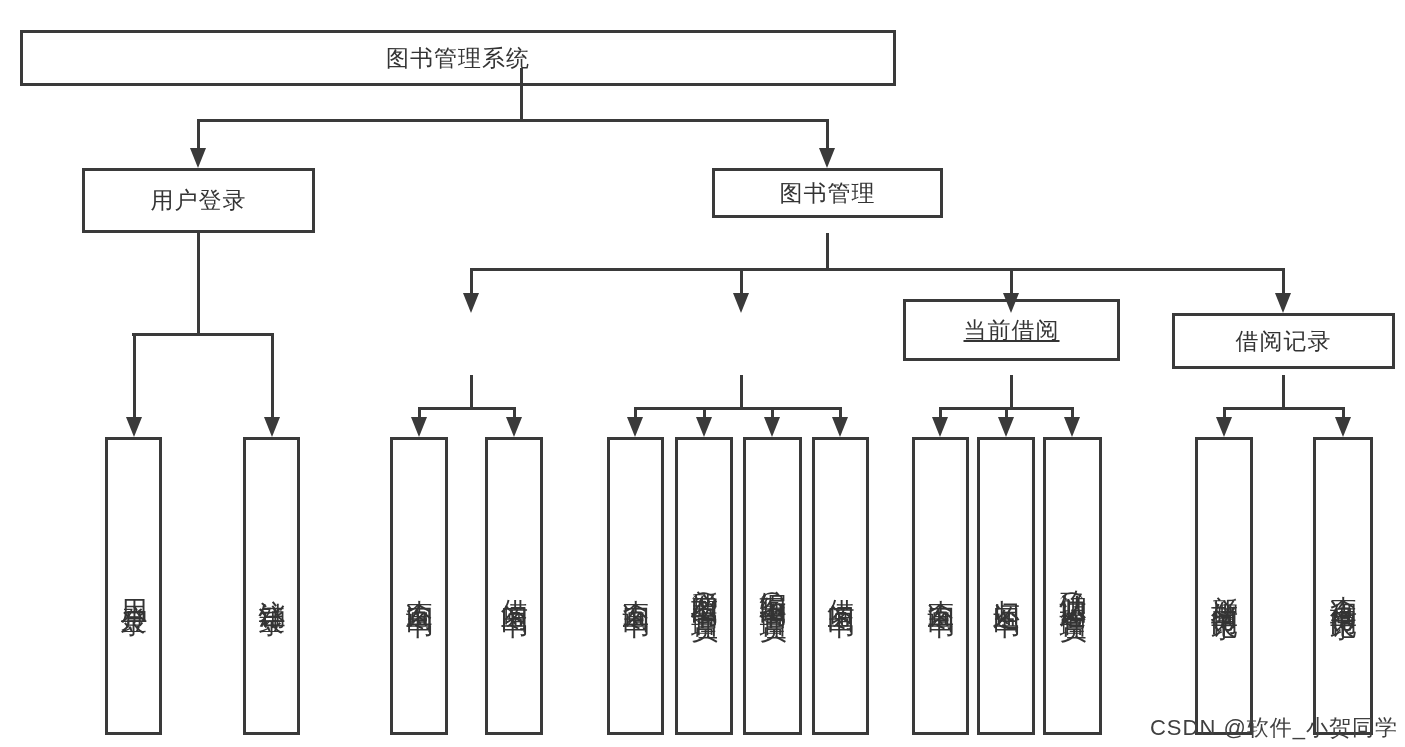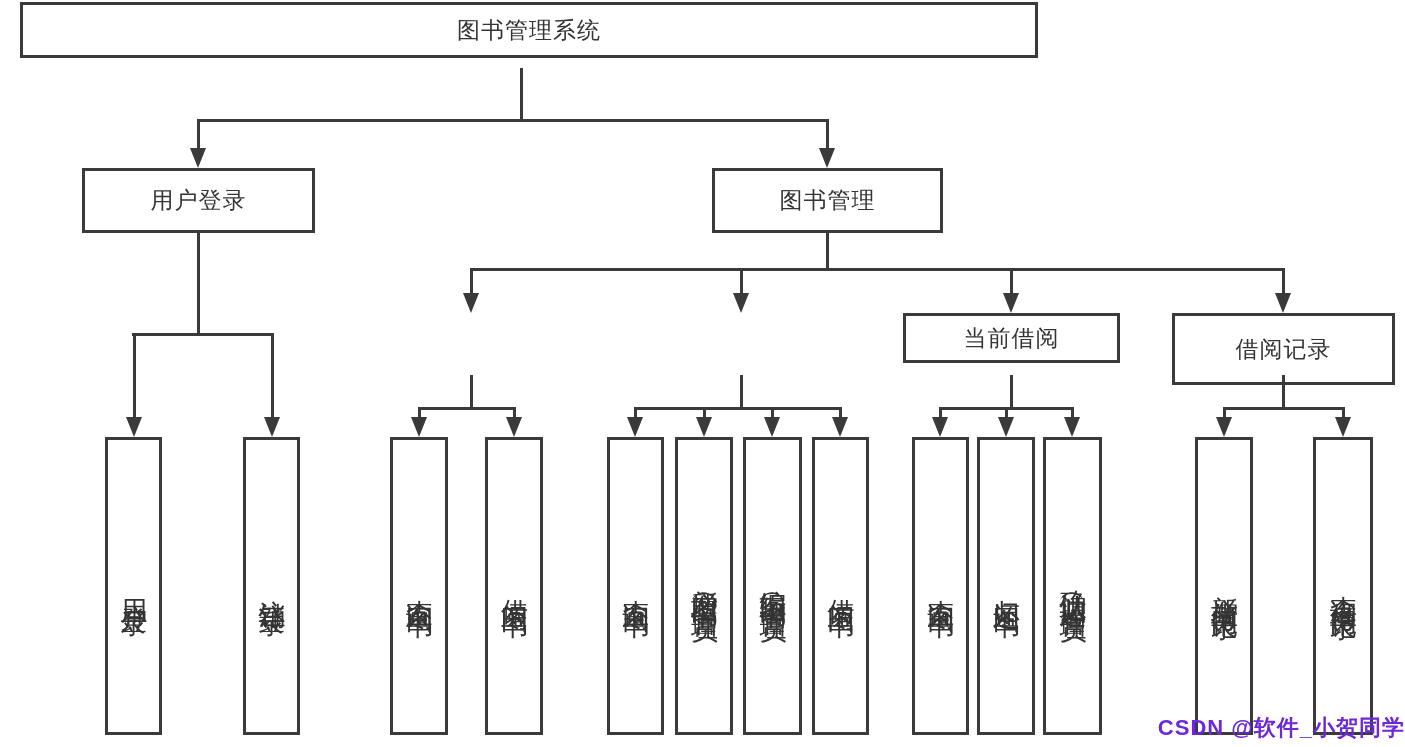--- a/index.html
+++ b/index.html
@@ -25,46 +25,46 @@
   .vline,.hline{position:absolute;background:#3a3a3a;}
   .vline{width:3px;}
   .hline{height:3px;}
   .ahead{
     position:absolute;width:0;height:0;
     border-left:8px solid transparent;border-right:8px solid transparent;
     border-top:20px solid #3a3a3a;
   }
 
   
-  .n-root{left:20px;top:2px;width:1018px;height:56px;}
+  .n-root{left:20px;top:30px;width:876px;height:56px;}
   .n-userlogin{left:82px;top:168px;width:233px;height:65px;}
-  .n-bookmgmt{left:712px;top:168px;width:231px;height:65px;font-family:Liberation Serif, serif;}
+  .n-bookmgmt{left:712px;top:168px;width:231px;height:50px;font-family:Liberation Serif, serif;}
   .n-g0{left:363px;top:313px;width:217px;height:62px;}
   .n-g1{left:633px;top:313px;width:217px;height:62px;}
-  .n-g2{left:903px;top:313px;width:217px;height:50px;}
-  .n-g3{left:1172px;top:313px;width:223px;height:72px;}
+  .n-g2{left:903px;top:299px;width:217px;height:62px;text-decoration:underline;}
+  .n-g3{left:1172px;top:313px;width:223px;height:56px;}
 
   .lf{top:437px;height:298px;}
   .lf0{left:105px;width:57px;}
   .lf1{left:243px;width:57px;}
   .lf2{left:390px;width:58px;}
   .lf3{left:485px;width:58px;}
   .lf4{left:607px;width:57px;}
   .lf5{left:675px;width:58px;}
   .lf6{left:743px;width:59px;}
   .lf7{left:812px;width:57px;}
   .lf8{left:912px;width:57px;}
   .lf9{left:977px;width:58px;}
   .lf10{left:1043px;width:59px;}
   .lf11{left:1195px;width:58px;}
   .lf12{left:1313px;width:60px;}
 
   .watermark{
-    position:absolute;right:0;bottom:4px;z-index:20;
-    color:#6d28d9;font-size:22px;letter-spacing:1px;font-weight:bold;
+    position:absolute;right:7px;bottom:4px;z-index:20;
+    color:#404040;font-size:22px;letter-spacing:1px;
   }
 </style>
 </head>
 <body>
 
 <div class="canvas">
 
   <div class="node n-root">图书管理系统</div>
 
   <div class="node n-userlogin">用户登录</div>

